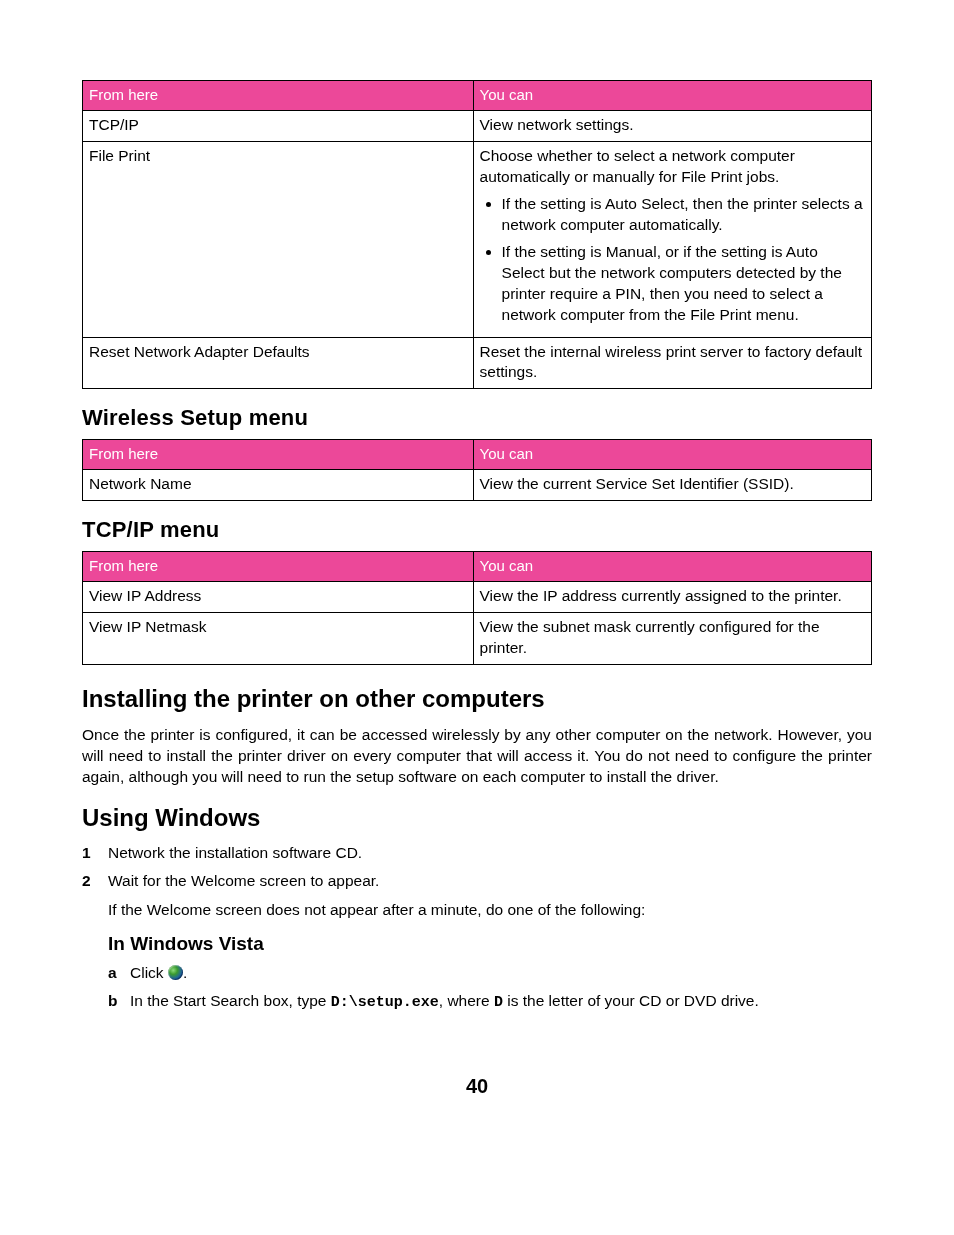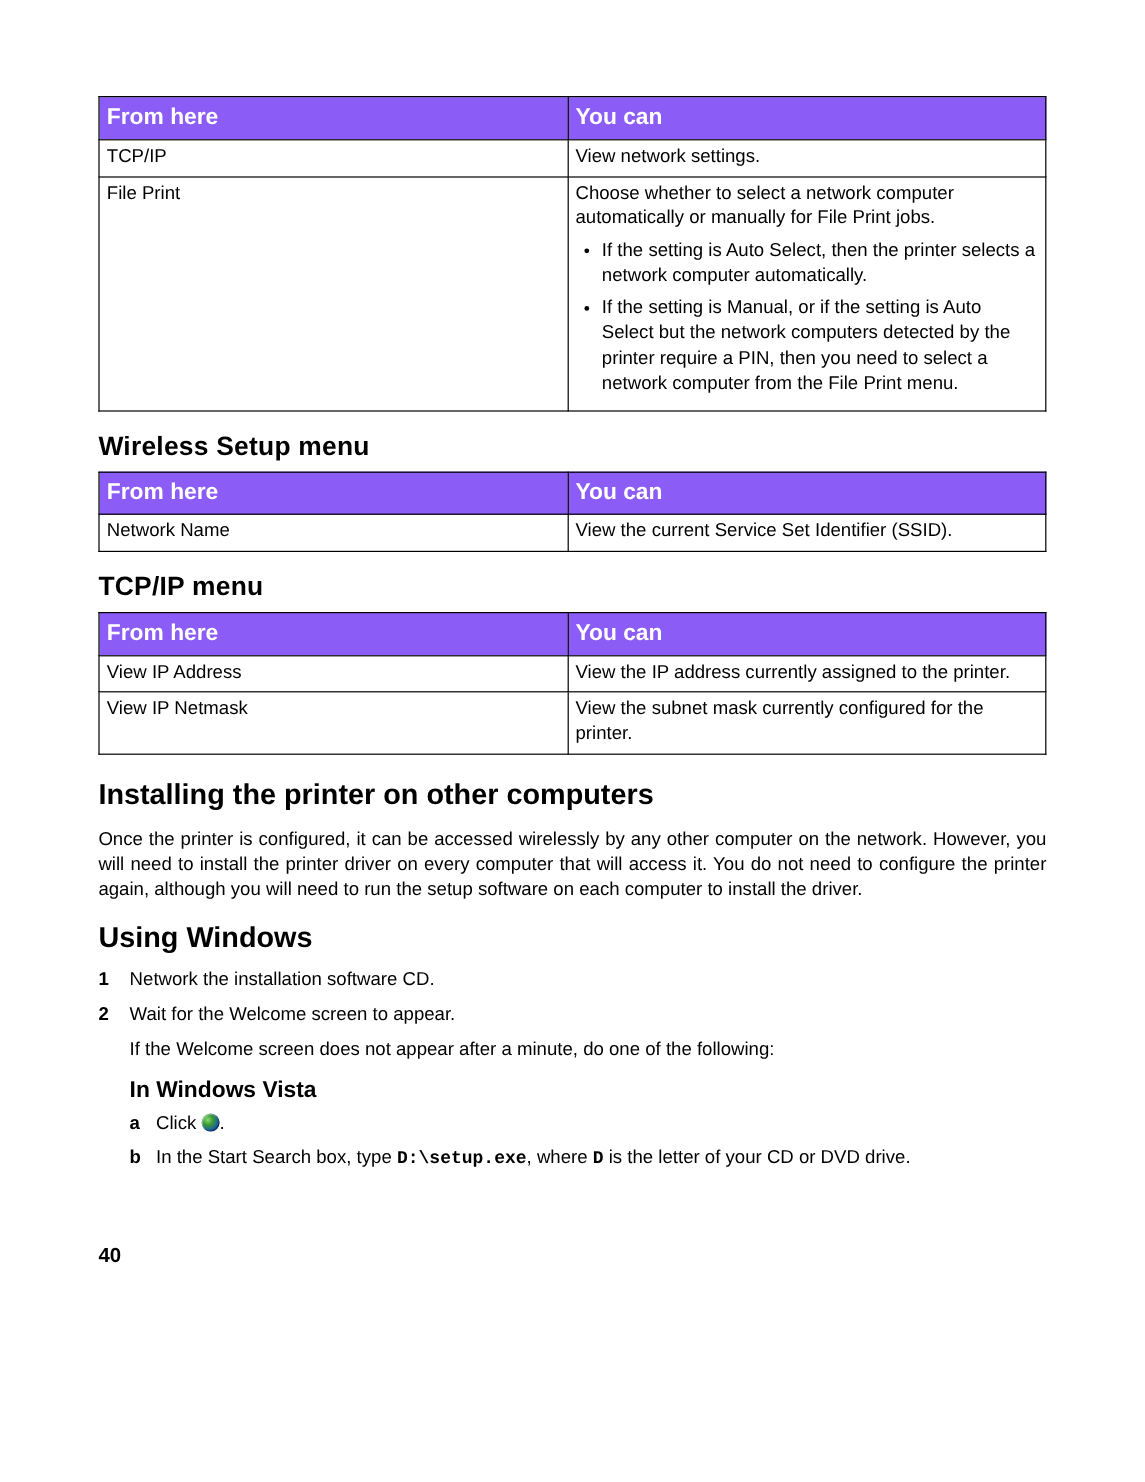--- a/index.html
+++ b/index.html
@@ -18,24 +18,24 @@
     width: 100%;
     margin-bottom: 14px;
   }
   th, td {
     border: 1px solid #000;
     text-align: left;
     vertical-align: top;
     padding: 4px 6px 5px 6px;
   }
   th {
-    background: #8b5cf6;
+    background: #ec4899;
     color: #fff;
-    font-weight: bold;
-    font-size: 19px;
+    font-weight: normal;
+    font-size: 15px;
   }
   th.col1, td.col1 { width: 49.5%; }
   ul.cell-list {
     margin: 6px 0 0 0;
     padding-left: 22px;
   }
   ul.cell-list li {
     margin-bottom: 6px;
   }
   h2.sect {
@@ -109,24 +109,24 @@
     vertical-align: -2px;
     box-shadow: inset -1px -1px 1px rgba(0,0,0,0.4), inset 1px 1px 1px rgba(255,255,255,0.4);
   }
   code.mono {
     font-family: "Courier New", monospace;
     font-weight: bold;
     font-size: 15px;
     text-align: center;
   }
   .pagenum {
-    text-align: left;
+    text-align: center;
     font-weight: 900;
     font-family: "Trebuchet MS", sans-serif;
-    font-size: 17px;
+    font-size: 20px;
     margin-top: 60px;
   }
 </style>
 </head>
 <body>
 
 <table>
   <tbody>
       <tr>
     <th class="col1">From here</th>
@@ -139,20 +139,24 @@
   <tr>
     <td class="col1">File Print</td>
     <td>
       <div>Choose whether to select a network computer automatically or manually for File Print jobs.</div>
       <ul class="cell-list">
         <li>If the setting is Auto Select, then the printer selects a network computer automatically.</li>
         <li>If the setting is Manual, or if the setting is Auto Select but the network computers detected by the printer require a PIN, then you need to select a network computer from the File Print menu.</li>
       </ul>
     </td>
   </tr>
+  <tr>
+    <td class="col1">Reset Network Adapter Defaults</td>
+    <td>Reset the internal wireless print server to factory default settings.</td>
+  </tr>
 </tbody>
   </table>
 
 <h2 class="sect">Wireless Setup menu</h2>
 
 <table>
   <tbody>
       <tr>
     <th class="col1">From here</th>
     <th>You can</th>

